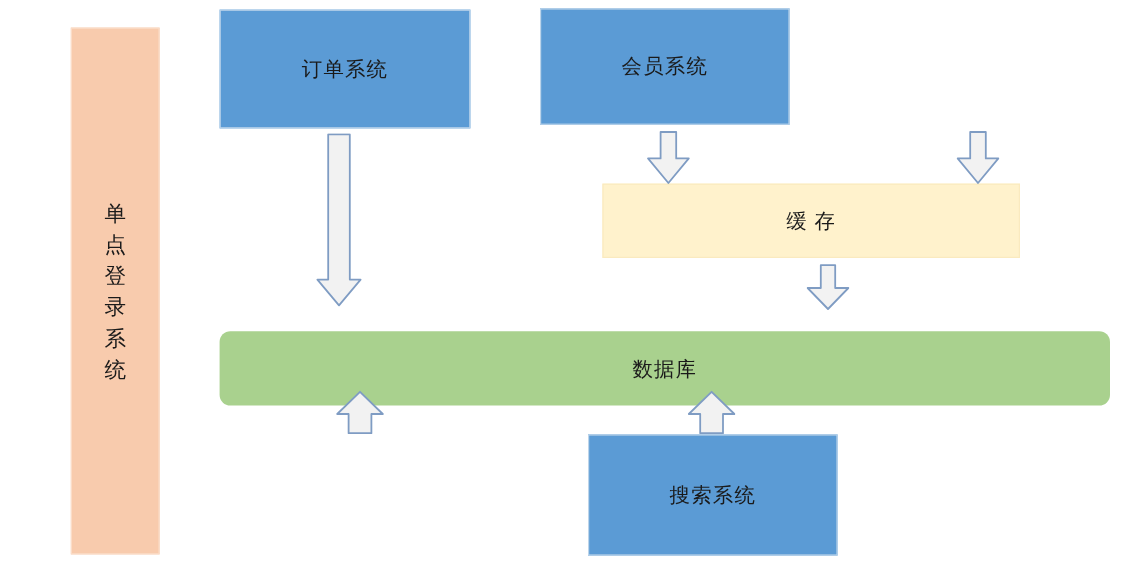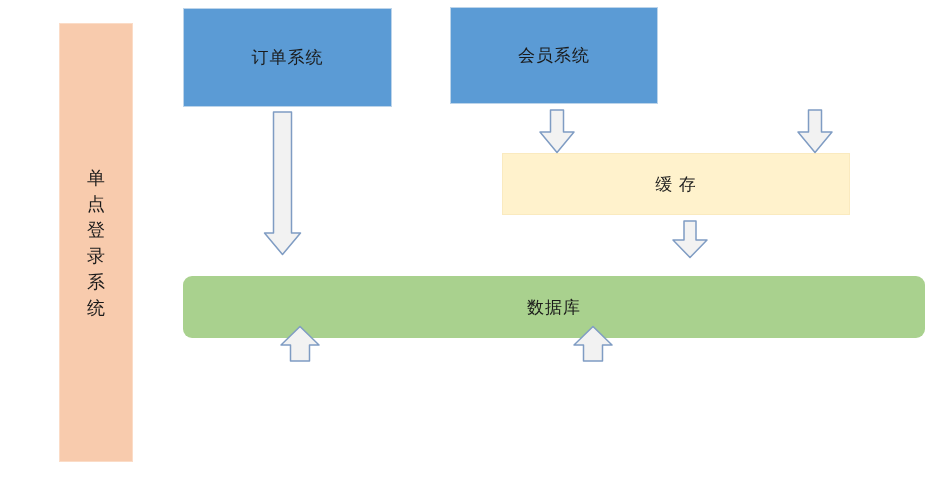--- a/index.html
+++ b/index.html
@@ -84,20 +84,23 @@
   </div>
 
   <div class="node cache-box">
     <span>缓 存</span>
   </div>
 
   <div class="node db-bar">
     <span>数据库</span>
   </div>
 
+  <div class="node blue-box node-search">
+    <span>搜索系统</span>
+  </div>
 
   <svg class="arrow" style="left:263px; top:111px;" width="39" height="145" viewBox="0 0 39 145">
     <polygon points="10.5,1 28.5,1 28.5,122 37.5,122 19.5,143.5 1.5,122 10.5,122"></polygon>
   </svg>
 
   <svg class="arrow" style="left:539px; top:109px;" width="36" height="45" viewBox="0 0 36 45">
     <polygon points="11.5,1 24.5,1 24.5,23 35,23 18,43.5 1,23 11.5,23"></polygon>
   </svg>
 
   <svg class="arrow" style="left:797px; top:109px;" width="36" height="45" viewBox="0 0 36 45">

